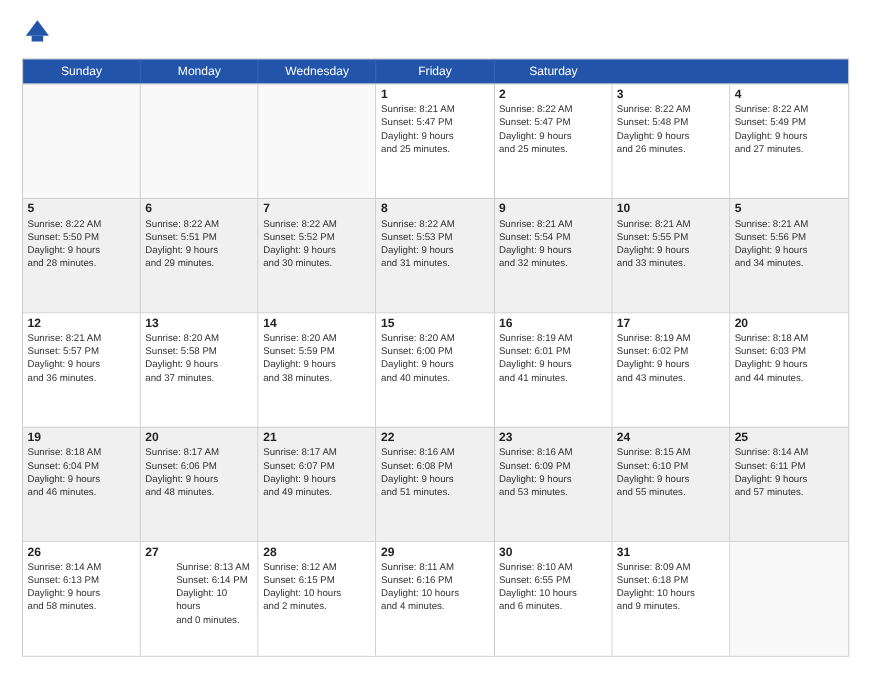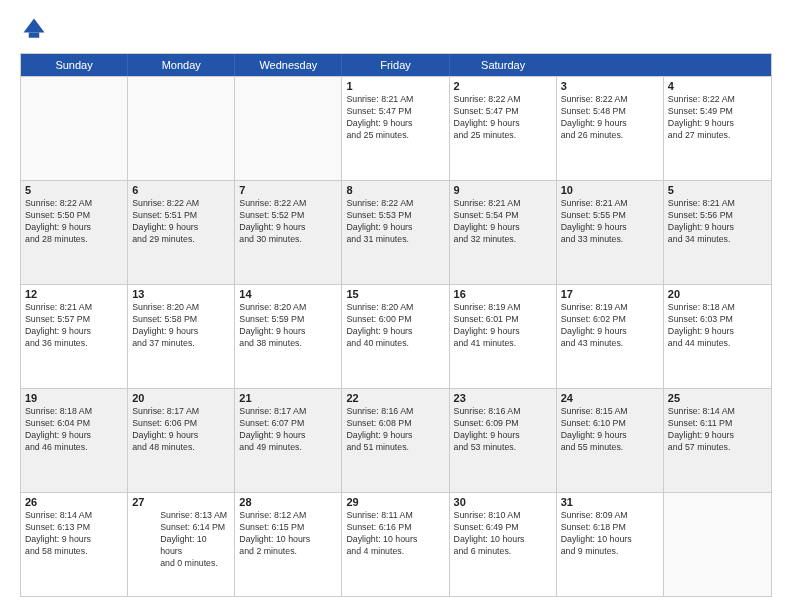--- a/index.html
+++ b/index.html
@@ -349,21 +349,21 @@
           <div class="cal-cell">
             <div class="day-num">29</div>
             <div class="cell-text" style="white-space: pre-line;">Sunrise: 8:11 AM
 Sunset: 6:16 PM
 Daylight: 10 hours
 and 4 minutes.</div>
           </div>
           <div class="cal-cell">
             <div class="day-num">30</div>
             <div class="cell-text" style="white-space: pre-line;">Sunrise: 8:10 AM
-Sunset: 6:49 PM
+Sunset: 6:55 PM
 Daylight: 10 hours
 and 6 minutes.</div>
           </div>
           <div class="cal-cell">
             <div class="day-num">31</div>
             <div class="cell-text" style="white-space: pre-line;">Sunrise: 8:09 AM
 Sunset: 6:18 PM
 Daylight: 10 hours
 and 9 minutes.</div>
           </div>

